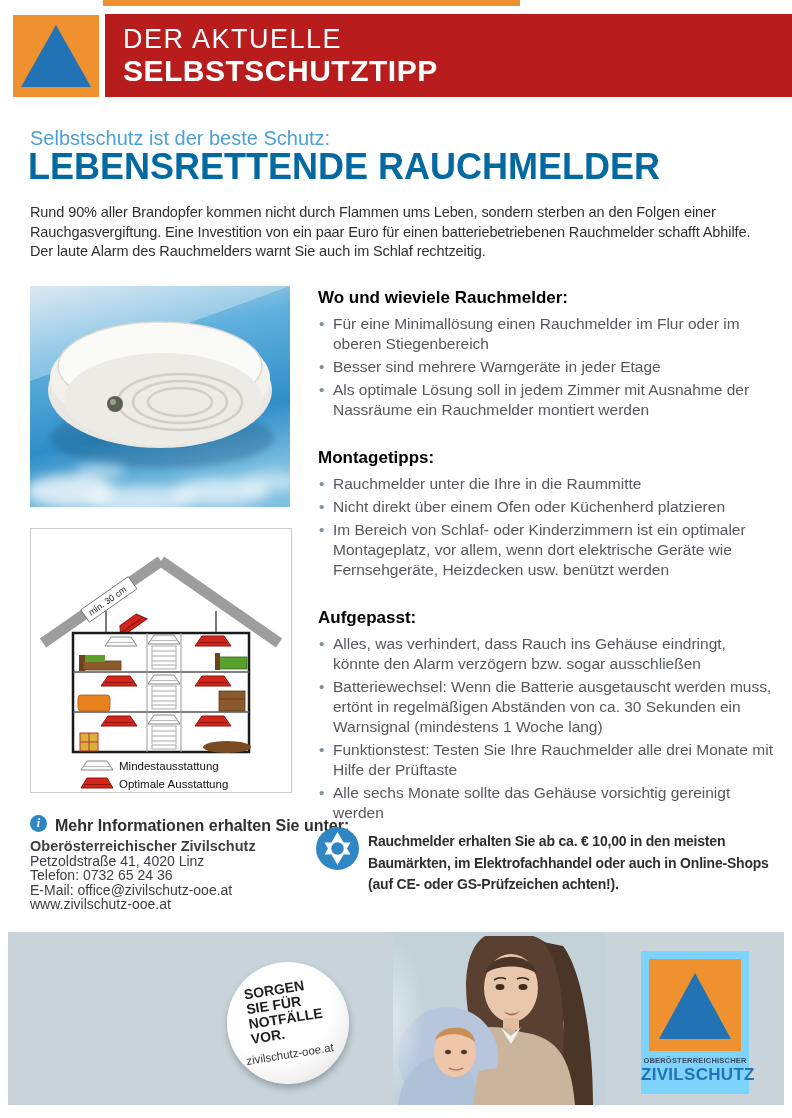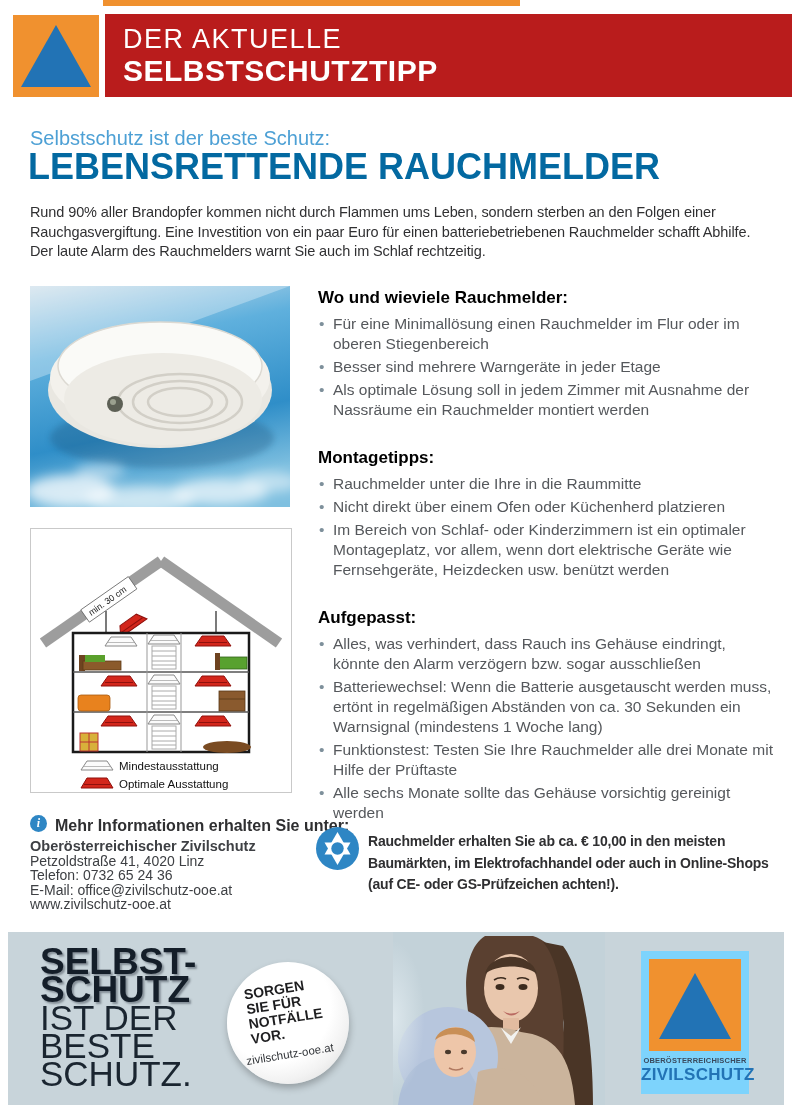--- a/index.html
+++ b/index.html
@@ -278,27 +278,20 @@
     <svg width="43" height="43" viewBox="0 0 43 43">
       <circle cx="21.5" cy="21.5" r="21.5" fill="#2E86C4"></circle>
       <path d="M21.5 5 L34.5 27.5 L8.5 27.5 Z" fill="#ffffff"></path>
       <path d="M21.5 38 L8.5 15.5 L34.5 15.5 Z" fill="#ffffff"></path>
       <circle cx="21.5" cy="21.5" r="6.2" fill="#2E86C4"></circle>
     </svg>
   </div>
   <div class="tip-text">Rauchmelder erhalten Sie ab ca. € 10,00 in den meisten Baumärkten, im Elektrofachhandel oder auch in Online-Shops (auf CE- oder GS-Prüfzeichen achten!).</div>
 
   <div class="band">
-    <div class="slogan">
-      <div class="sl-b">SELBST-</div>
-      <div class="sl-b">SCHUTZ</div>
-      <div class="sl-r">IST DER</div>
-      <div class="sl-r">BESTE</div>
-      <div class="sl-r">SCHUTZ.</div>
-    </div>
 
     <div class="badge">
       <div class="badge-text">
         <div>SORGEN</div>
         <div>SIE FÜR</div>
         <div>NOTFÄLLE</div>
         <div>VOR.</div>
       </div>
       <div class="badge-url">zivilschutz-ooe.at</div>
     </div>

